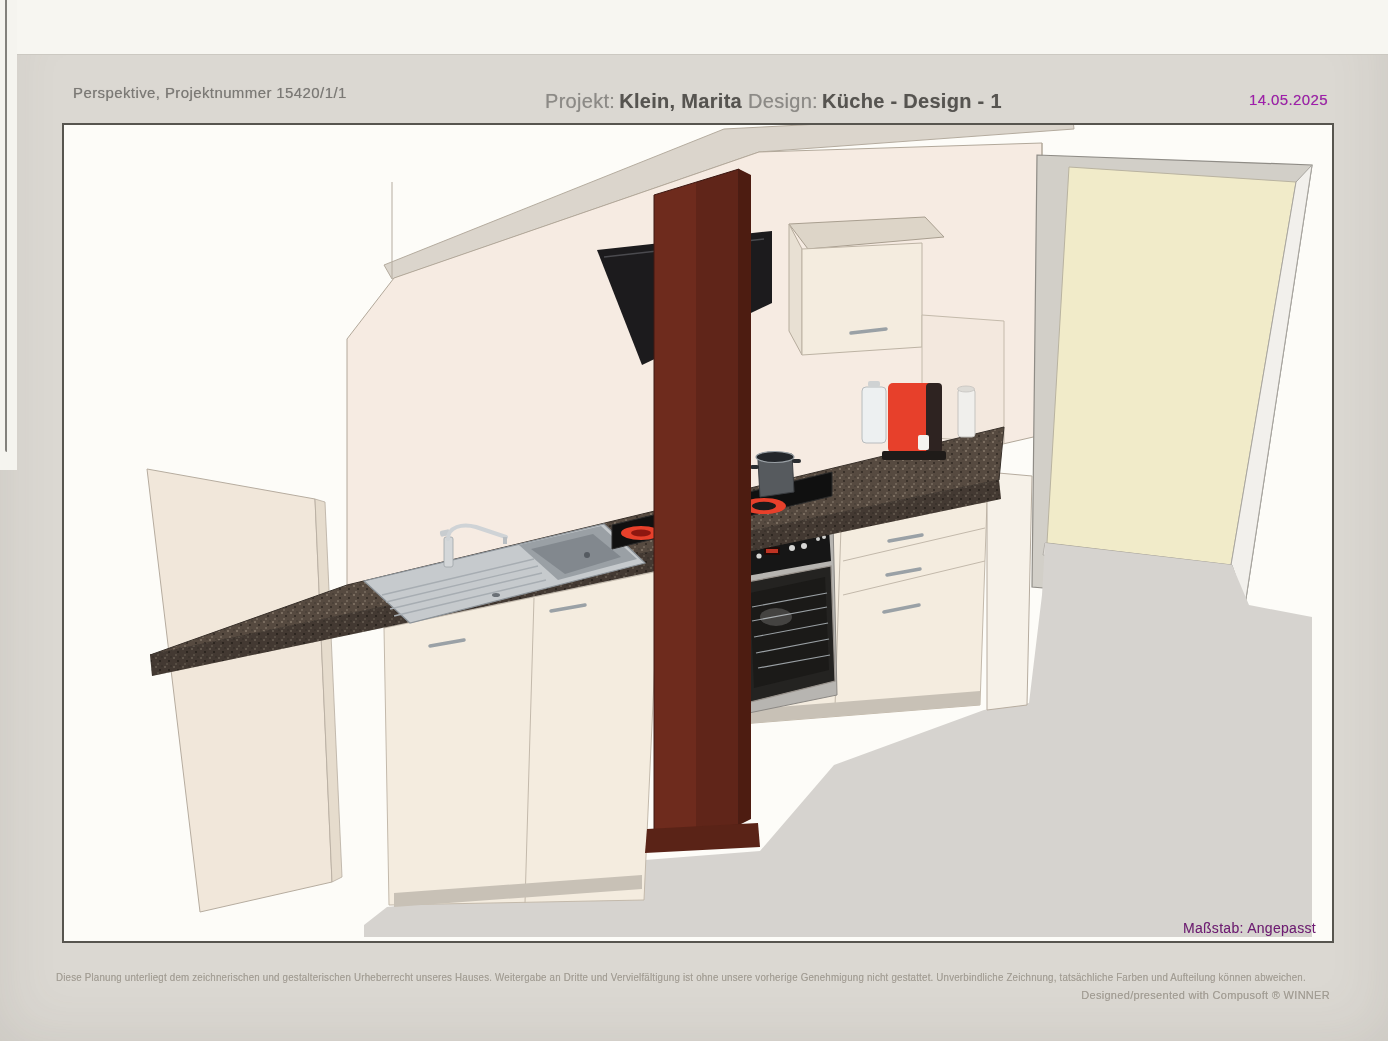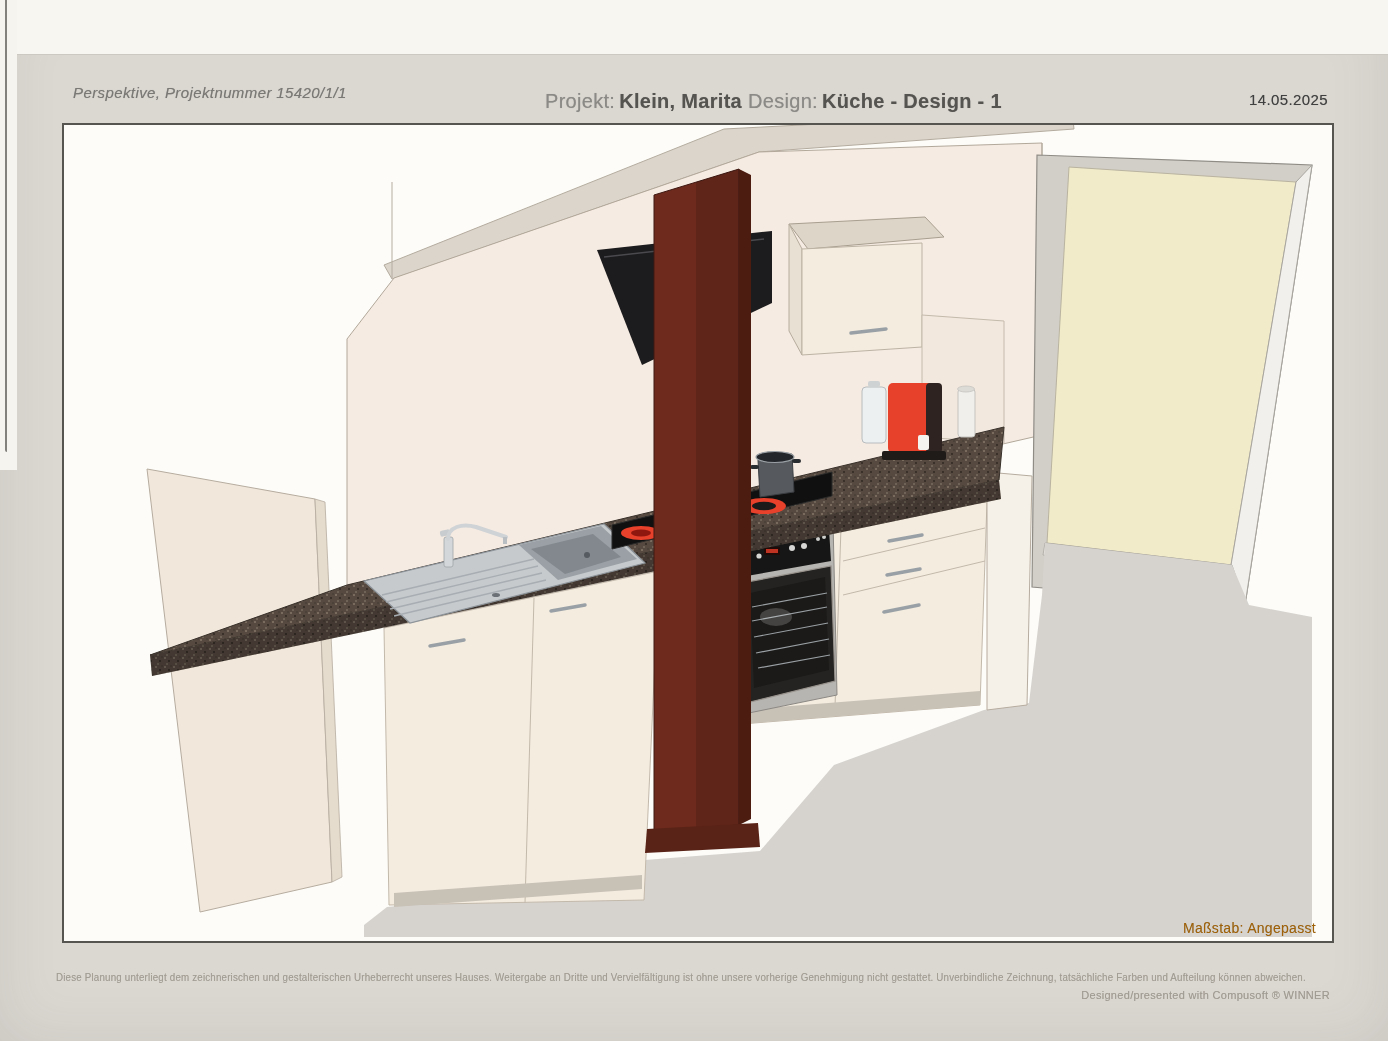--- a/index.html
+++ b/index.html
@@ -5,30 +5,30 @@
   html,body{margin:0;padding:0;background:#c9c6c0;}
   .page{
     position:relative;width:1388px;height:1041px;overflow:hidden;
     background:#dbd8d2;
     font-family:"Liberation Sans", sans-serif;
     box-shadow:inset 0 0 60px rgba(90,85,75,.12);
   }
   .top-band{position:absolute;left:0;top:0;width:1388px;height:54px;background:#f7f6f1;border-bottom:1px solid #ccc9c2;}
   .left-strip{position:absolute;left:0;top:0;width:17px;height:470px;background:#f5f4ef;}
   .scan-line-v{position:absolute;left:5px;top:0;width:2px;height:452px;background:#83817c;border-bottom-left-radius:6px;}
-  .hdr-title{position:absolute;left:73px;top:84px;font-size:15px;color:#7b7975;letter-spacing:.4px;text-shadow:0 0 .7px #9a9894;font-style:italic;}
+  .hdr-title{position:absolute;left:73px;top:84px;font-size:15px;color:#7b7975;letter-spacing:.4px;text-shadow:0 0 .7px #9a9894;}
   .hdr-center{position:absolute;left:545px;top:90px;font-size:20px;color:#8c8a86;letter-spacing:.3px;white-space:nowrap;text-shadow:0 0 .7px #a5a39f;}
   .hdr-center .val{font-weight:bold;color:#565450;margin:0 6px 0 4px;}
-  .hdr-date{position:absolute;right:60px;top:91px;font-size:15px;color:#404040;letter-spacing:.4px;text-shadow:0 0 .7px #8f8d89;}
+  .hdr-date{position:absolute;right:60px;top:91px;font-size:15px;color:#a21caf;letter-spacing:.4px;text-shadow:0 0 .7px #8f8d89;}
   .frame{
     position:absolute;left:62px;top:123px;width:1268px;height:816px;
     border:2px solid #57554f;background:#fdfcf8;
   }
   .frame svg{position:absolute;left:0;top:0;}
-  .scale-note{position:absolute;right:16px;bottom:5px;font-size:14px;color:#a16207;letter-spacing:.3px;text-shadow:0 0 .6px #a7a5a0;}
+  .scale-note{position:absolute;right:16px;bottom:5px;font-size:14px;color:#701a75;letter-spacing:.3px;text-shadow:0 0 .6px #a7a5a0;}
   .foot-disclaimer{
     position:absolute;left:56px;top:971px;font-size:10.5px;color:#a39e95;letter-spacing:.2px;
     white-space:nowrap;transform:scaleX(.93);transform-origin:left center;text-shadow:0 0 .6px #b5b0a7;
   }
   .foot-credit{position:absolute;right:58px;top:989px;font-size:11px;color:#a19c93;letter-spacing:.3px;text-shadow:0 0 .6px #b5b0a7;}
   .handle{stroke:#9aa1a6;stroke-width:3.5;stroke-linecap:round;}
 </style>
 </head>
 <body>
 

